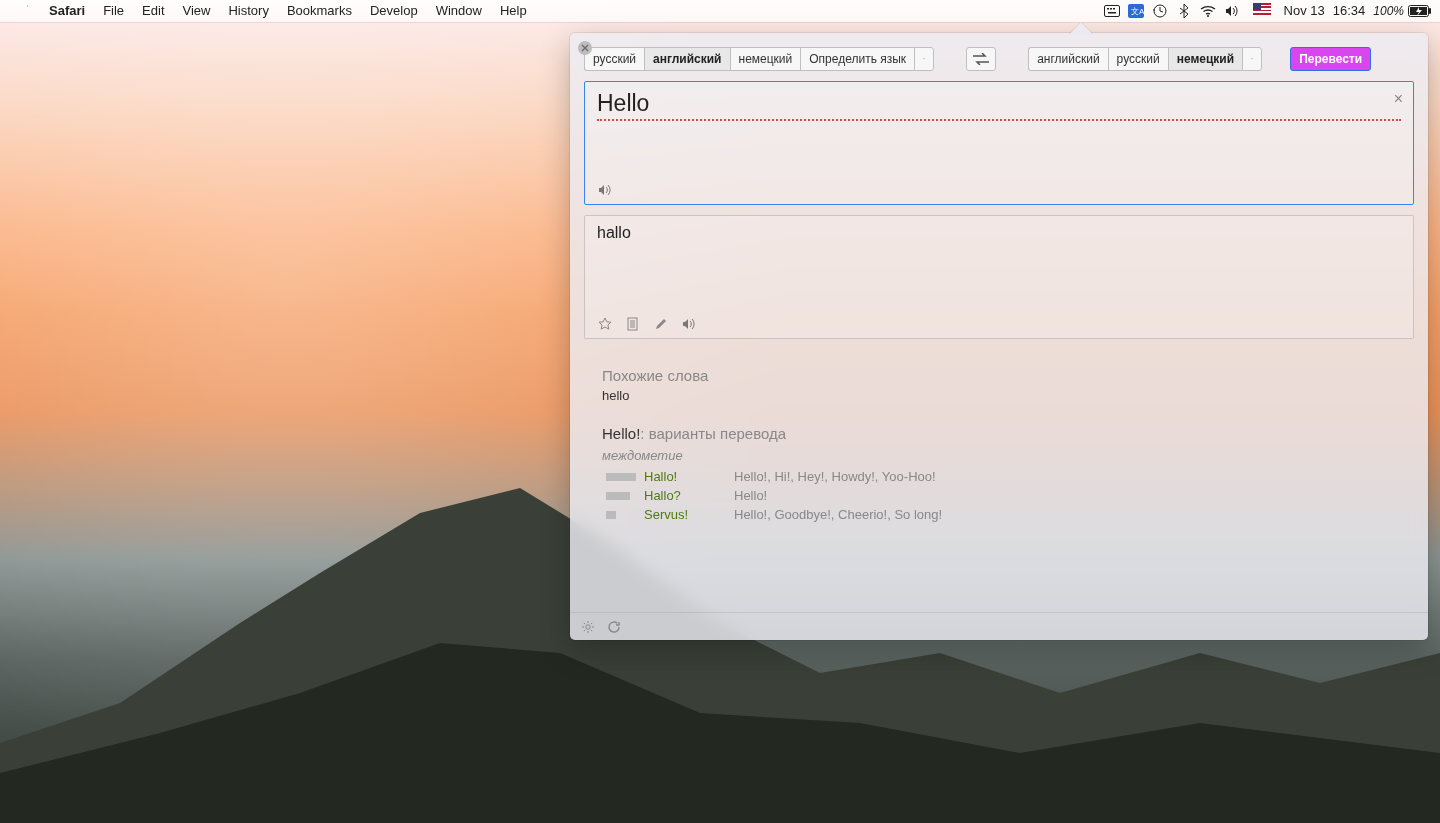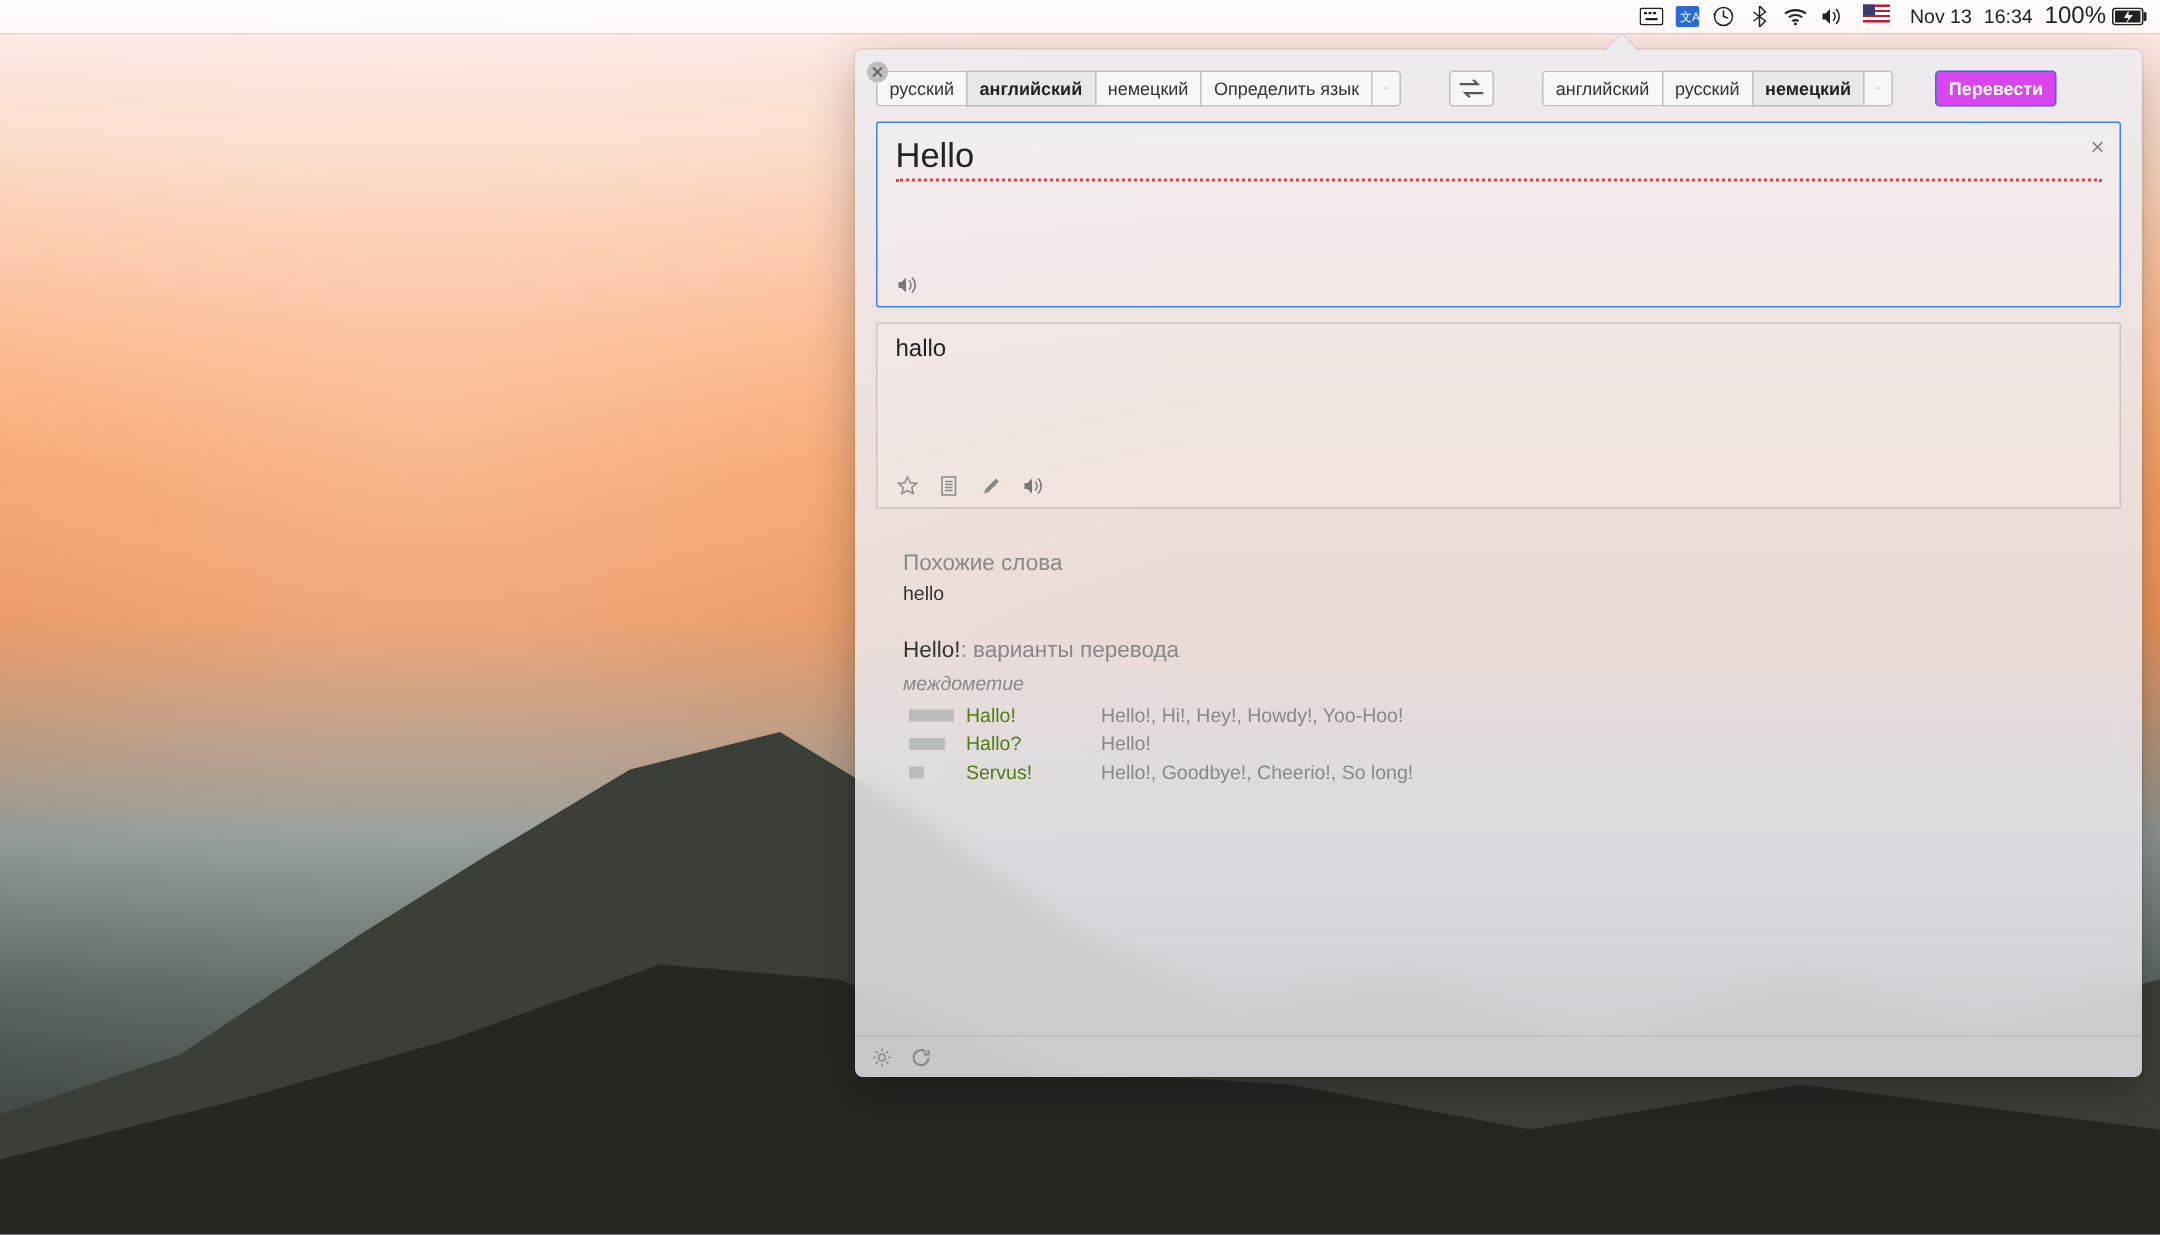--- a/index.html
+++ b/index.html
@@ -35,21 +35,21 @@
   .menubar .left, .menubar .right{display:flex;align-items:center;gap:0;}
   .menubar .right{margin-left:auto;}
   .menubar .item{padding:0 9px; height:22px; line-height:22px; white-space:nowrap;}
   .menubar .bold{font-weight:600;}
   .menubar .icon{display:inline-flex;align-items:center;justify-content:center;width:24px;}
 
   
   .popover {
     position:absolute;
     left:570px; top:33px;
-    width:858px; height:685px;
+    width:858px; height:607px;
     background: rgba(236,236,241,0.82);
     backdrop-filter: blur(8px);
     border-radius:5px;
     box-shadow: 0 10px 30px rgba(0,0,0,0.25), 0 0 0 1px rgba(0,0,0,0.08);
     z-index:50;
     display:flex;flex-direction:column;
     font-size:13px;
     color:#333;
   }
   .popover-arrow{
@@ -154,36 +154,52 @@
   .flag-us{
     display:inline-block;width:18px;height:12px;
     background: linear-gradient(180deg,
       #b22234 0 14%, #fff 14% 28%, #b22234 28% 42%, #fff 42% 56%,
       #b22234 56% 70%, #fff 70% 84%, #b22234 84% 100%);
     position:relative;
   }
   .flag-us::before{
     content:"";position:absolute;left:0;top:0;width:8px;height:7px;background:#3c3b6e;
   }
-  .battxt{font-size:16px;}
+  .battxt{font-size:12px;font-style:italic;}
   .apple-logo svg{width:14px;height:14px;}
 </style>
 </head>
 <body>
 
 <div class="desktop">
   <div class="mountain">
     <svg viewBox="0 0 1440 430" preserveAspectRatio="none">
       <path d="M0,430 L0,350 L120,310 L240,230 L320,180 L420,120 L520,95 L610,150 L720,230 L820,280 L940,260 L1060,300 L1200,260 L1320,290 L1440,260 L1440,430 Z" fill="#3a4037"></path>
       <path d="M0,430 L0,380 L160,340 L300,300 L440,250 L560,260 L700,320 L860,330 L1020,360 L1200,330 L1440,360 L1440,430 Z" fill="#232821"></path>
     </svg>
   </div>
 </div>
 
 <div class="menubar">
+  <div class="left">
+    <span class="item apple-logo">
+      <svg viewBox="0 0 16 16">
+          <path fill="#222" d="M11.3 8.4c0-2 1.6-2.9 1.7-3- .9-1.4-2.4-1.6-2.9-1.6-1.2-.1-2.4.7-3 .7-.6 0-1.6-.7-2.6-.7C3 3.8 1.1 5.2 1.1 8c0 1 .2 2 .6 3 .5 1.2 2 4 3.6 3.9.8 0 1.4-.6 2.5-.6s1.6.6 2.5.6c1.6 0 2.9-2.6 3.4-3.8-2.2-1-2.4-2.6-2.4-2.7zM9.6 2.6C10.3 1.8 10.7.7 10.6 0c-.9 0-1.9.6-2.5 1.3-.6.7-1 1.7-.9 2.7 1 .1 1.8-.5 2.4-1.4z"></path>
+        </svg>
+    </span>
+    <span class="item bold">Safari</span>
+    <span class="item">File</span>
+    <span class="item">Edit</span>
+    <span class="item">View</span>
+    <span class="item">History</span>
+    <span class="item">Bookmarks</span>
+    <span class="item">Develop</span>
+    <span class="item">Window</span>
+    <span class="item">Help</span>
+  </div>
   <div class="right">
     <span class="icon">
       <svg width="16" height="12" viewBox="0 0 16 12">
           <rect x="0.5" y="0.5" width="15" height="11" rx="1.5" fill="none" stroke="#222"></rect>
           <rect x="3" y="3" width="2" height="1.5" fill="#222"></rect>
           <rect x="6" y="3" width="2" height="1.5" fill="#222"></rect>
           <rect x="9" y="3" width="2" height="1.5" fill="#222"></rect>
           <rect x="4" y="7" width="8" height="1.5" fill="#222"></rect>
         </svg>
     </span>

